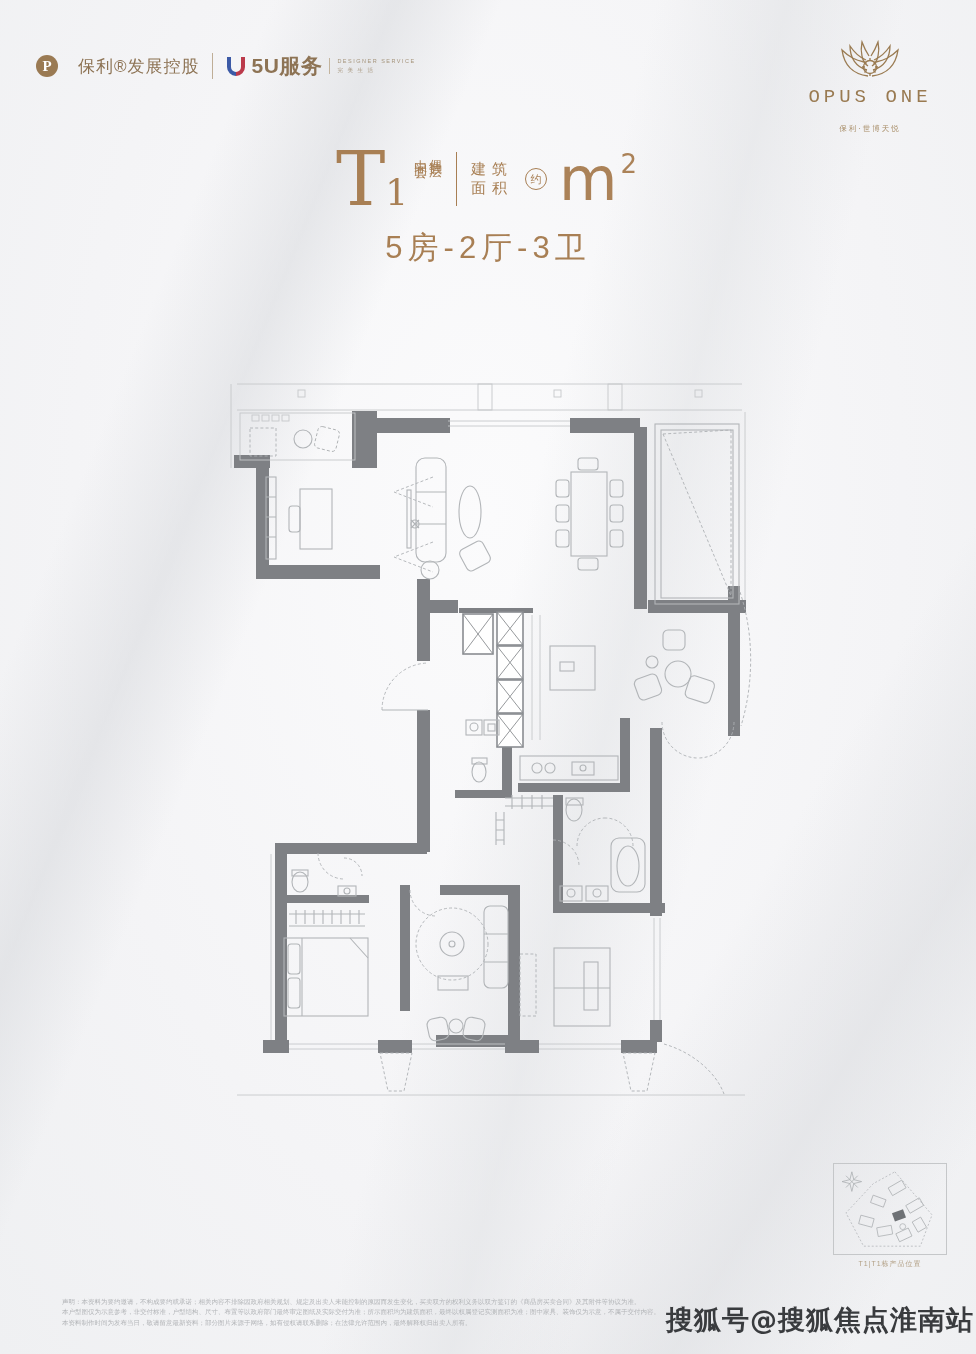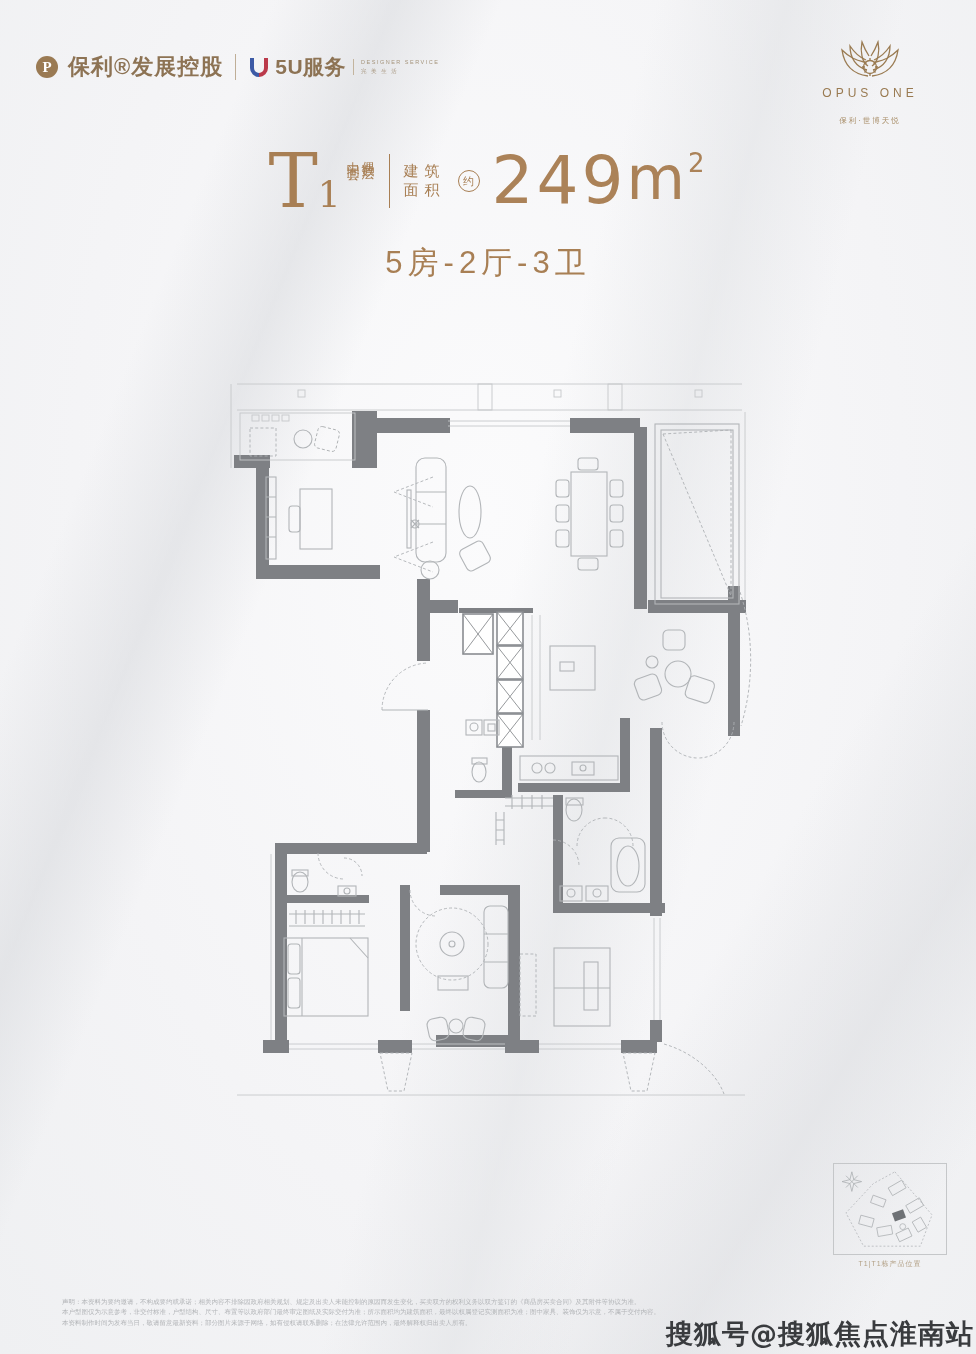--- a/index.html
+++ b/index.html
@@ -14,72 +14,72 @@
       linear-gradient(112deg, rgba(255,255,255,0) 18%, rgba(213,215,219,.50) 26%, rgba(255,255,255,0) 33%),
       linear-gradient(104deg, rgba(255,255,255,0) 50%, rgba(219,221,224,.45) 60%, rgba(255,255,255,0) 69%),
       linear-gradient(121deg, rgba(255,255,255,0) 72%, rgba(209,211,215,.40) 83%, rgba(255,255,255,0) 93%),
       radial-gradient(ellipse at 50% 38%, #fbfbfc 0%, #f4f4f6 60%, #eff0f2 100%);
   }
   
   .brand-left { position:absolute; left:36px; top:52px; display:flex; align-items:center; }
   .poly-icon { width:22px; height:22px; border-radius:50%; background:#9a7a53; color:#fff;
     display:flex; align-items:center; justify-content:center;
     font-family:"Liberation Serif", serif; font-size:15px; font-weight:bold; }
-  .poly-text { margin-left:10px; color:#8d7354; font-size:22px; font-weight:700; letter-spacing:1px; }
+  .poly-text { margin-left:20px; color:#8d7354; font-size:17px; font-weight:400; letter-spacing:1px; }
   .brand-divider { width:1px; height:26px; background:#bfae97; margin:0 12px; }
   .u-icon { width:22px; height:22px; margin-right:5px; }
   .u-text { color:#8d7354; font-size:21px; font-weight:700; letter-spacing:.5px; }
   .u-tagline { margin-left:7px; padding-left:7px; border-left:1px solid #c3b49e;
     display:flex; flex-direction:column; gap:2px; }
   .u-tagline span { font-size:5.5px; color:#a5947c; letter-spacing:1.5px; line-height:1.2; }
   .brand-right { position:absolute; right:38px; top:36px; width:136px; text-align:center; }
   .opus-emblem { display:block; margin:0 auto 4px; }
-  .opus-wordmark { font-size:12px; letter-spacing:4px; color:#997a51; font-weight:400; }
+  .opus-wordmark { font-size:19px; letter-spacing:4px; color:#997a51; font-weight:400;font-family:Liberation Mono, monospace; }
   .opus-sub { margin-top:16px; font-size:7.5px; color:#a78c66; letter-spacing:2px; }
   
   .title-block { position:absolute; left:0; top:148px; width:100%; }
   .t-row { display:flex; justify-content:center; align-items:center; }
   .t-unit { font-family:"DejaVu Serif","Liberation Serif",serif; color:#a87f54;
     font-size:74px; line-height:.85;text-align:right; }
   .t-unit .t-sub { font-size:36px; }
   .t-note { display:flex; margin:0 8px 0 4px; }
   .t-note .vcol { writing-mode:vertical-rl; text-orientation:upright;
     font-size:13px; color:#a87f54; letter-spacing:3px; line-height:1.15; height:60px; }
   .t-divider { width:1px; height:54px; background:#a87f54; margin:0 14px 0 6px; }
   .t-arealabel { display:flex; flex-direction:column; gap:0; }
   .t-arealabel span { font-size:15px; color:#a87f54; letter-spacing:6px; }
   .t-approx { width:22px; height:22px; border:1px solid #a87f54; border-radius:50%;
     display:flex; align-items:center; justify-content:center;
     font-size:11px; color:#a87f54; margin:0 12px; }
   .t-area { font-family:"DejaVu Sans", sans-serif; font-size:66px; color:#ab8258;
     letter-spacing:3px; line-height:1; display:flex; align-items:flex-start; }
   .t-area .unit { font-size:60px; }
   .t-area sup { font-size:26px; line-height:1; margin-top:2px; }
-  .t-layout { margin-top:28px; text-align:center; font-size:31px; color:#a87f54; letter-spacing:5px; }
+  .t-layout { margin-top:16px; text-align:center; font-size:31px; color:#a87f54; letter-spacing:5px; }
   
   .plan-svg { position:absolute; left:228px; top:378px; }
   .w  { fill:#7e8084; stroke:none; }
   .f  { fill:none; stroke:#b2b5b8; stroke-width:1.1; }
   .t  { fill:none; stroke:#c6c8cb; stroke-width:.9; }
   .d  { fill:none; stroke:#aeb1b4; stroke-width:.9; stroke-dasharray:3 2.2; }
   .x  { fill:#ffffff; stroke:#8a8d91; stroke-width:1.6; }
   .xl { fill:none; stroke:#8a8d91; stroke-width:.9; }
   
   .siteplan { position:absolute; left:833px; top:1163px; width:114px; height:92px;
     border:1px solid #c5c7c9; }
   .siteplan-caption { position:absolute; left:833px; top:1259px; width:114px;
     text-align:center; font-size:7px; color:#b3a086; letter-spacing:1px; }
   .sp-line { fill:none; stroke:#abaeb1; stroke-width:.8; }
   .sp-dot  { fill:none; stroke:#b2b5b8; stroke-width:.8; stroke-dasharray:2 2; }
   .sp-bld  { fill:none; stroke:#b0b3b6; stroke-width:.8; }
   .sp-hl   { fill:#6e7175; stroke:none; }
   
   .disclaimer { position:absolute; left:62px; top:1297px; width:856px;
     font-size:6.5px; line-height:1.6; color:#b3b5b8; text-align:justify; }
-  .watermark { position:absolute; right:2px; bottom:2px;
+  .watermark { position:absolute; right:2px; bottom:16px;
     font-family:"DejaVu Sans", sans-serif; font-size:27px; font-weight:700;
     color:#393b3e; letter-spacing:1px; }
 </style>
 </head>
 <body>
 
 <div class="poster">
 
   <div class="brand-left">
     <span class="poly-icon">P</span>
@@ -120,21 +120,20 @@
         <span class="vcol">中间套</span>
         <span class="vcol">偶数层</span>
       </span>
       <span class="t-divider"></span>
       <span class="t-arealabel">
         <span>建筑</span>
         <span>面积</span>
       </span>
       <span class="t-approx">约</span>
       <span class="t-area">
-          <span>249</span>
           <span class="unit">m</span>
           <sup>2</sup>
         </span>
     </div>
     <div class="t-layout">5房-2厅-3卫</div>
   </section>
 
   <svg class="plan-svg" width="524" height="722" viewBox="228 378 524 722" role="img">
 
     <g>

